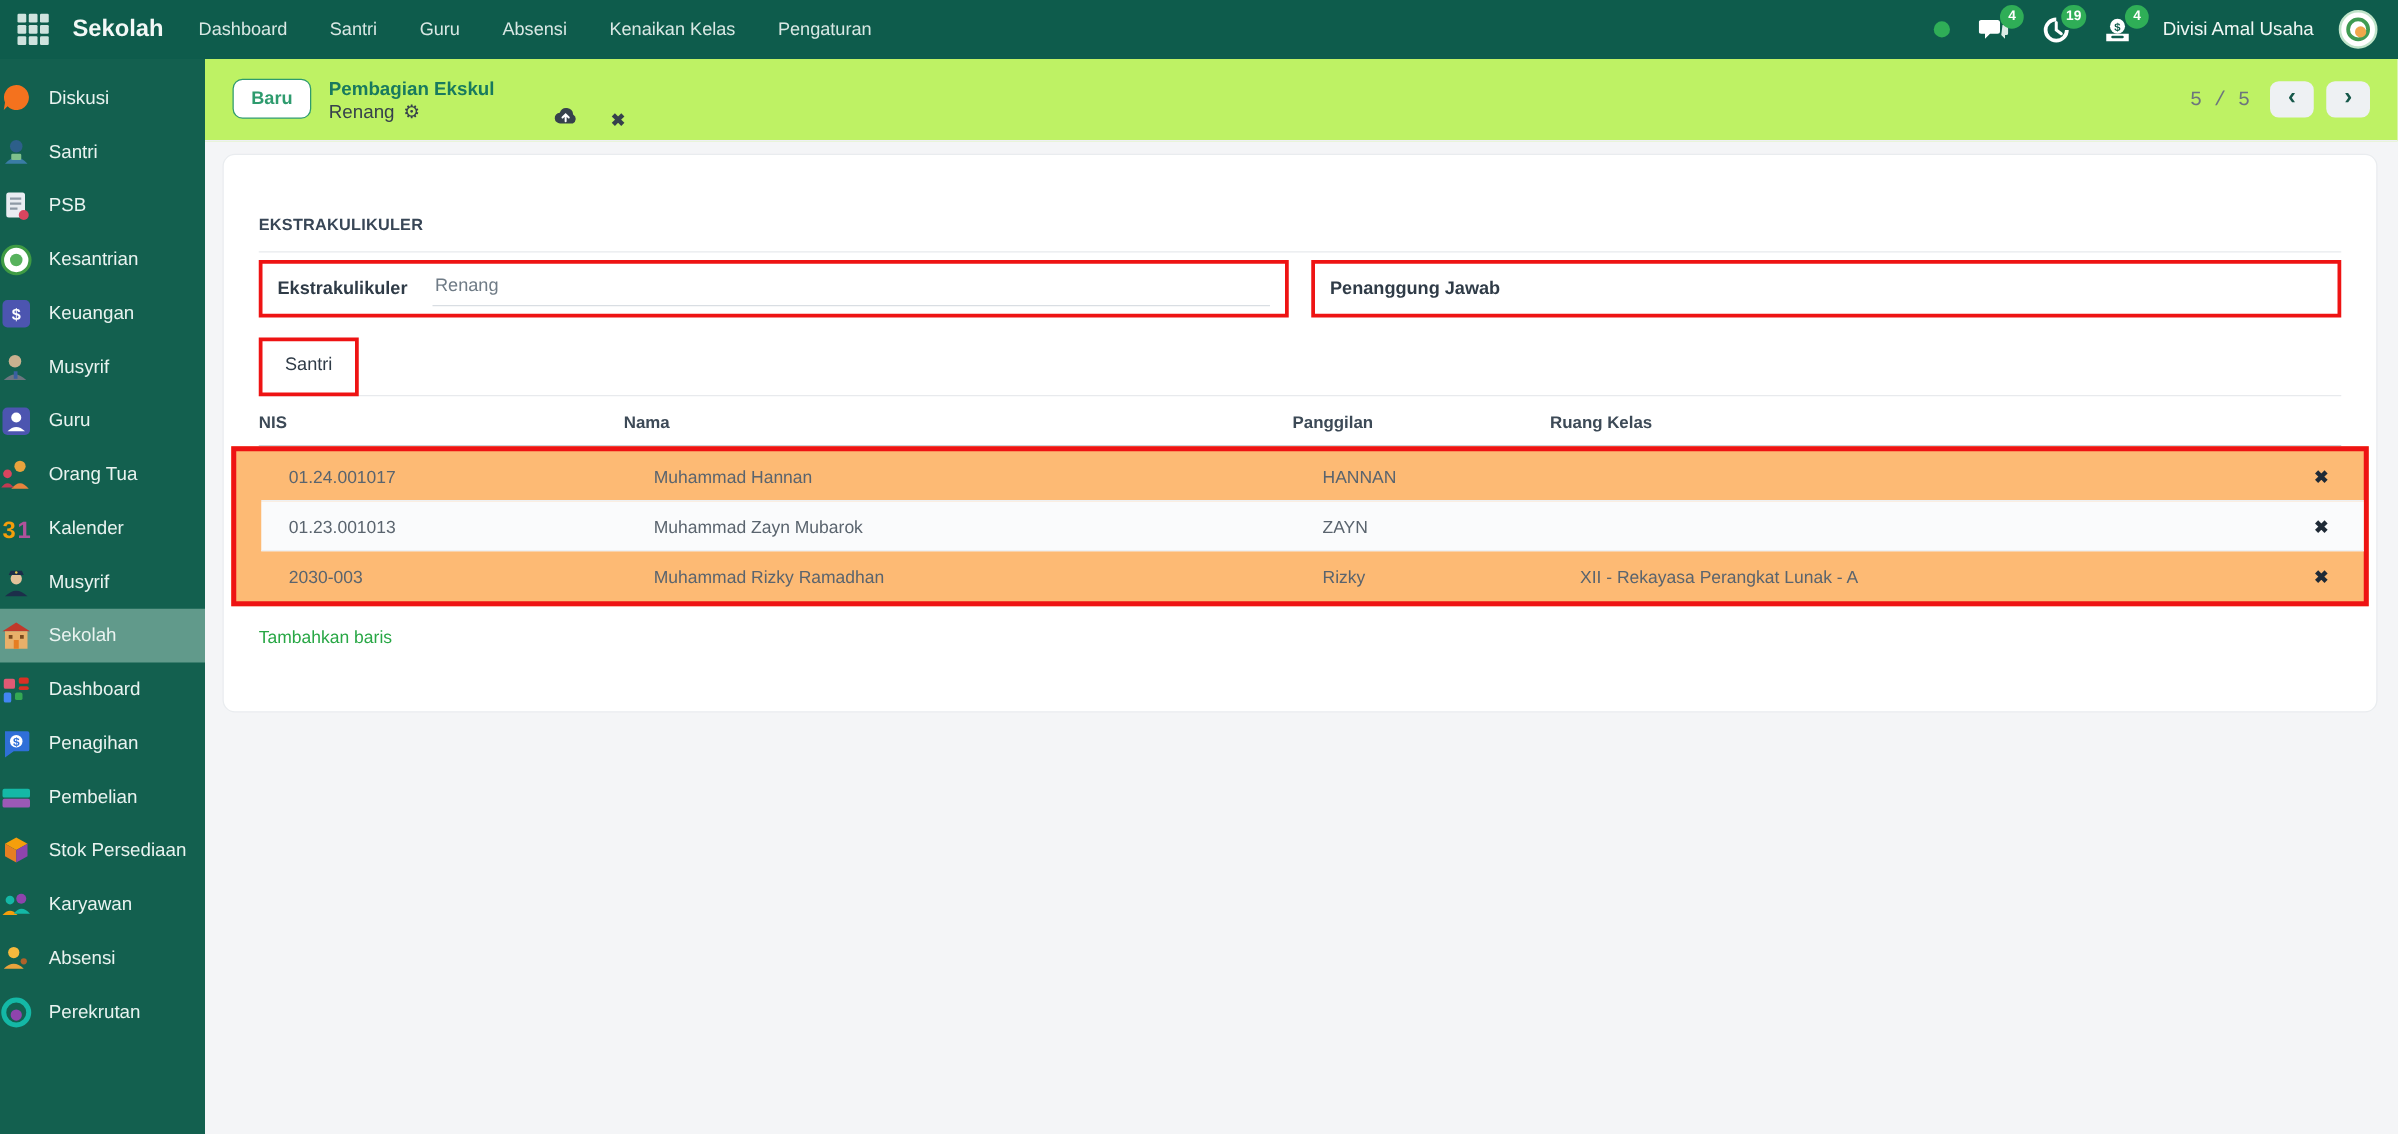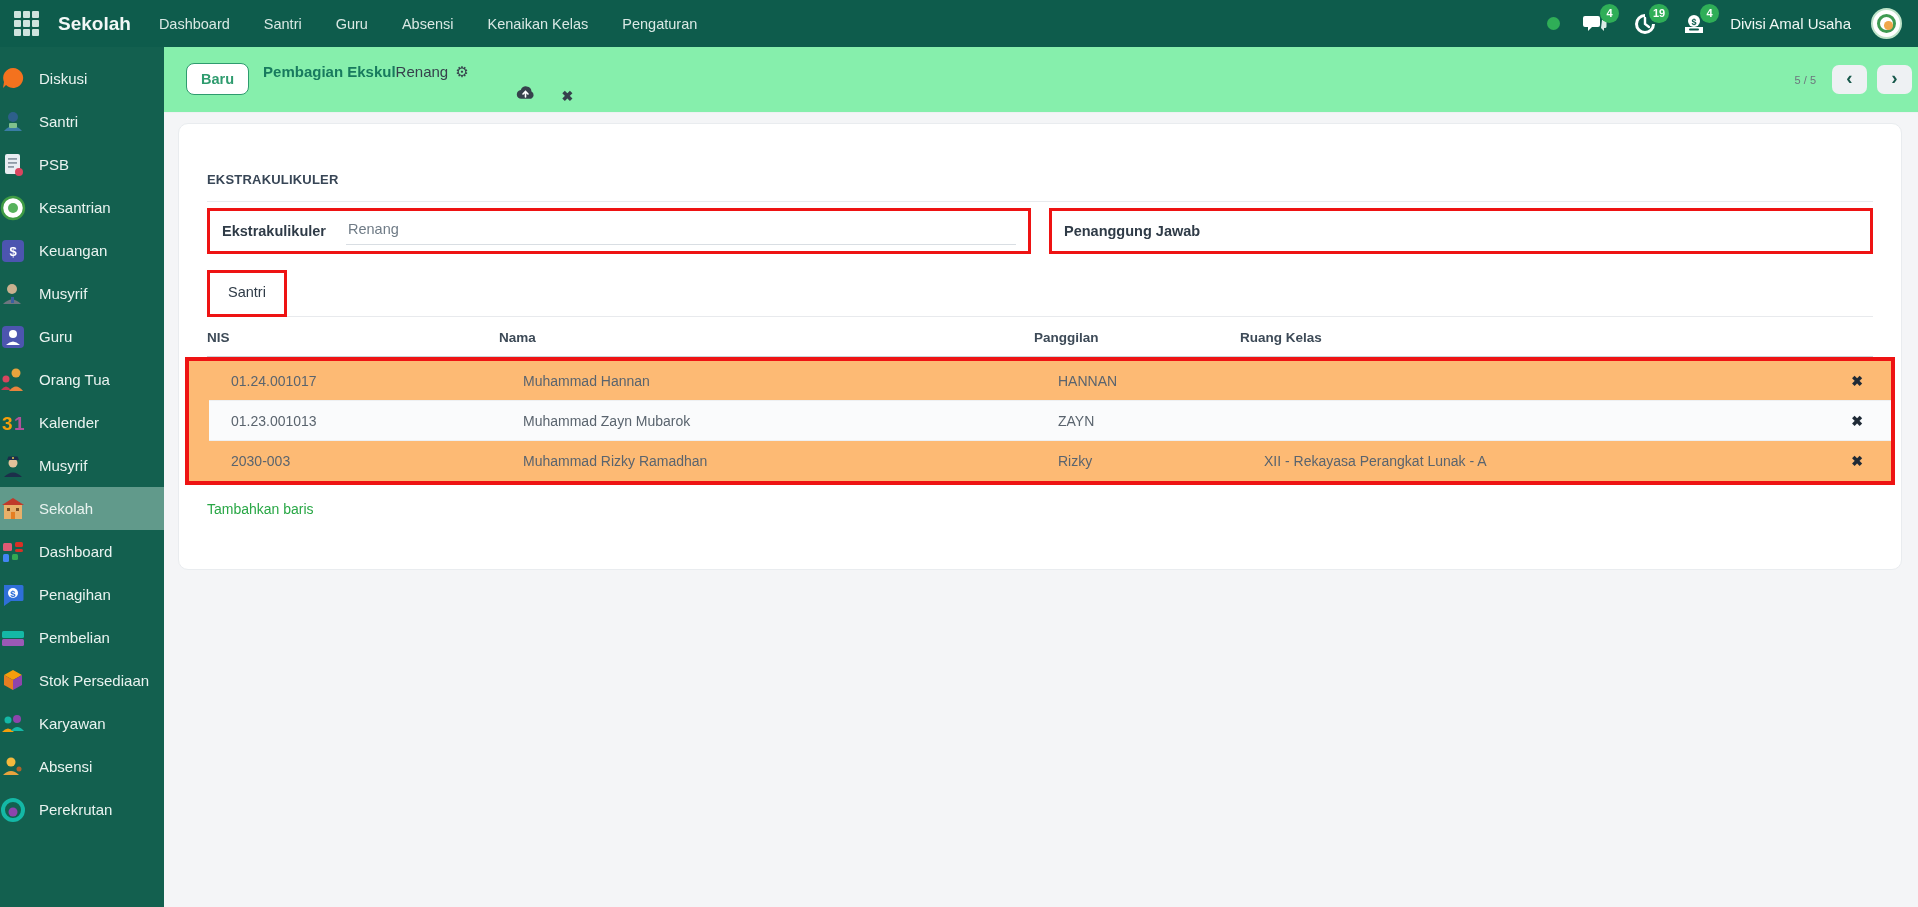--- a/index.html
+++ b/index.html
@@ -40,37 +40,37 @@
   .side-item { height:43px; display:flex; align-items:center; gap:13px;
     cursor:pointer; }
   .side-item.active { background:#619a8b; }
   .side-label { font-size:15px; color:#e9f3f0; white-space:nowrap; }
   .side-ico { width:26px; height:26px; flex:0 0 26px; display:flex;
     align-items:center; justify-content:center; }
   .side-ico svg { display:block; }
 
   
   .main { position:absolute; left:164px; top:47px; width:1754px; height:860px; }
-  .page-head { height:66px; background:#86efac; display:flex; align-items:center;
-    justify-content:space-between; padding:0 6px 0 22px;
+  .page-head { height:66px; background:#bef264; display:flex; align-items:center;
+    justify-content:space-between; padding:0 22px 0 22px;
     border-bottom:1px solid #eef1f3; }
   .ph-left { display:flex; align-items:flex-start; gap:14px; padding-top:6px; }
   .status-badge { padding:7px 14px; border:1px solid #2e9b6e; border-radius:8px;
     color:#2e9b6e; font-weight:bold; font-size:14.5px; background:#fff; }
-  .title-stack { display:flex; flex-direction:row; line-height:1.25; }
+  .title-stack { display:flex; flex-direction:column; line-height:1.25; }
   .doc-type { font-size:15px; font-weight:bold; color:#187a5e; }
   .doc-row { display:flex; align-items:center; gap:7px; }
   .doc-name { font-size:15px; color:#36414c; }
   .gear { font-size:15px; color:#36414c; cursor:pointer; }
   .head-actions { display:flex; align-items:flex-end; gap:26px; padding-top:22px;
     margin-left:32px; }
   .icon-btn { cursor:pointer; color:#36414c; font-size:14px; font-weight:bold;
     line-height:1; }
   .ph-right { display:flex; align-items:center; gap:10px; }
-  .counter { font-size:11px; color:#6c757d; margin-right:6px; }
+  .counter { font-size:16px; color:#6c757d; margin-right:6px;font-family:Liberation Mono, monospace; }
   .pager-btn { width:35px; height:29px; border-radius:7px; background:#eef1f3;
     border:none; color:#16584a; font-size:19px; font-weight:bold; cursor:pointer;
     display:flex; align-items:center; justify-content:center; padding-bottom:3px; }
 
   .content { padding:10px 16px 0 14px; }
   .card { background:#fff; border:1px solid #e9ecef; border-radius:10px;
     height:447px; padding:48px 28px 0 28px; }
   .section-title { font-size:13px; font-weight:bold; color:#384656;
     letter-spacing:.2px; }
   .section-divider { border-bottom:1px solid #e8eaed; margin:14px 0 6px; }

